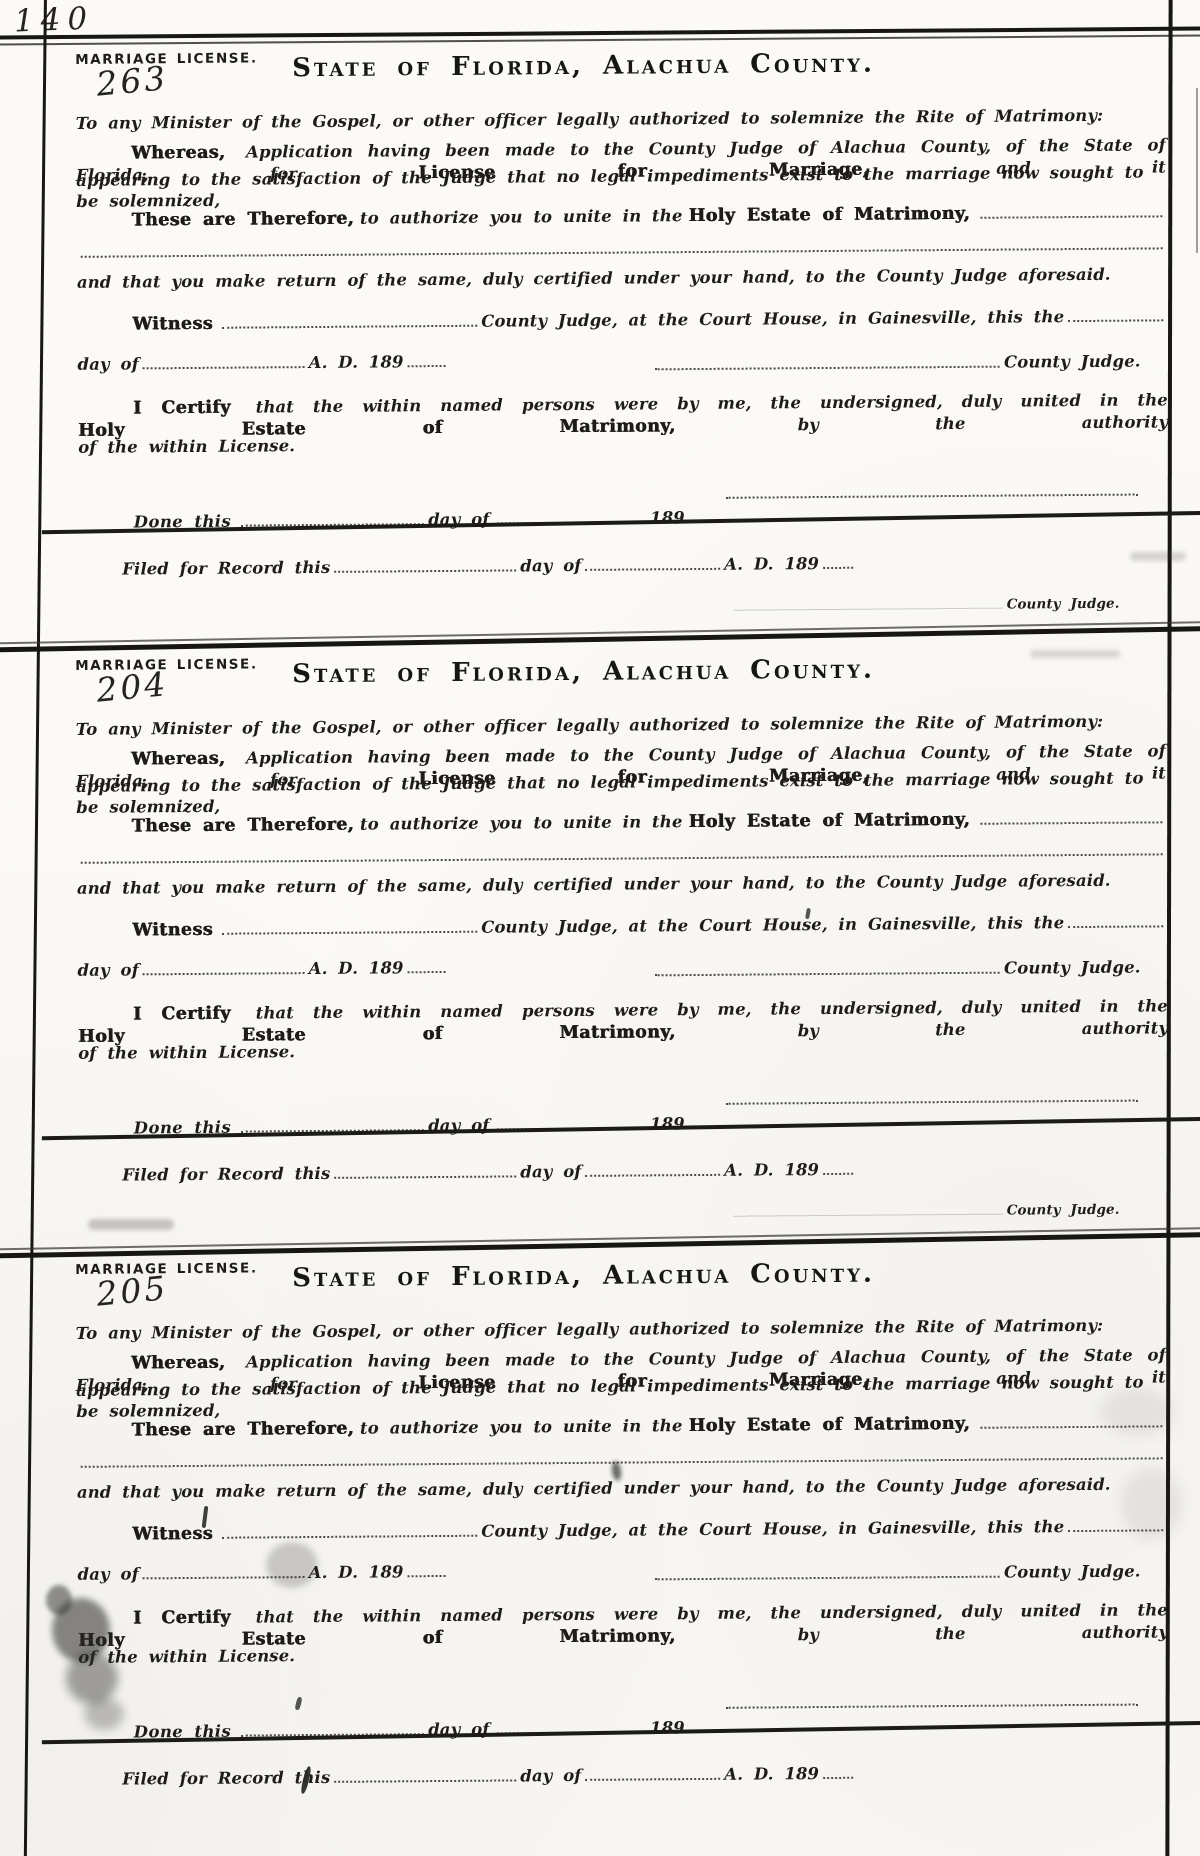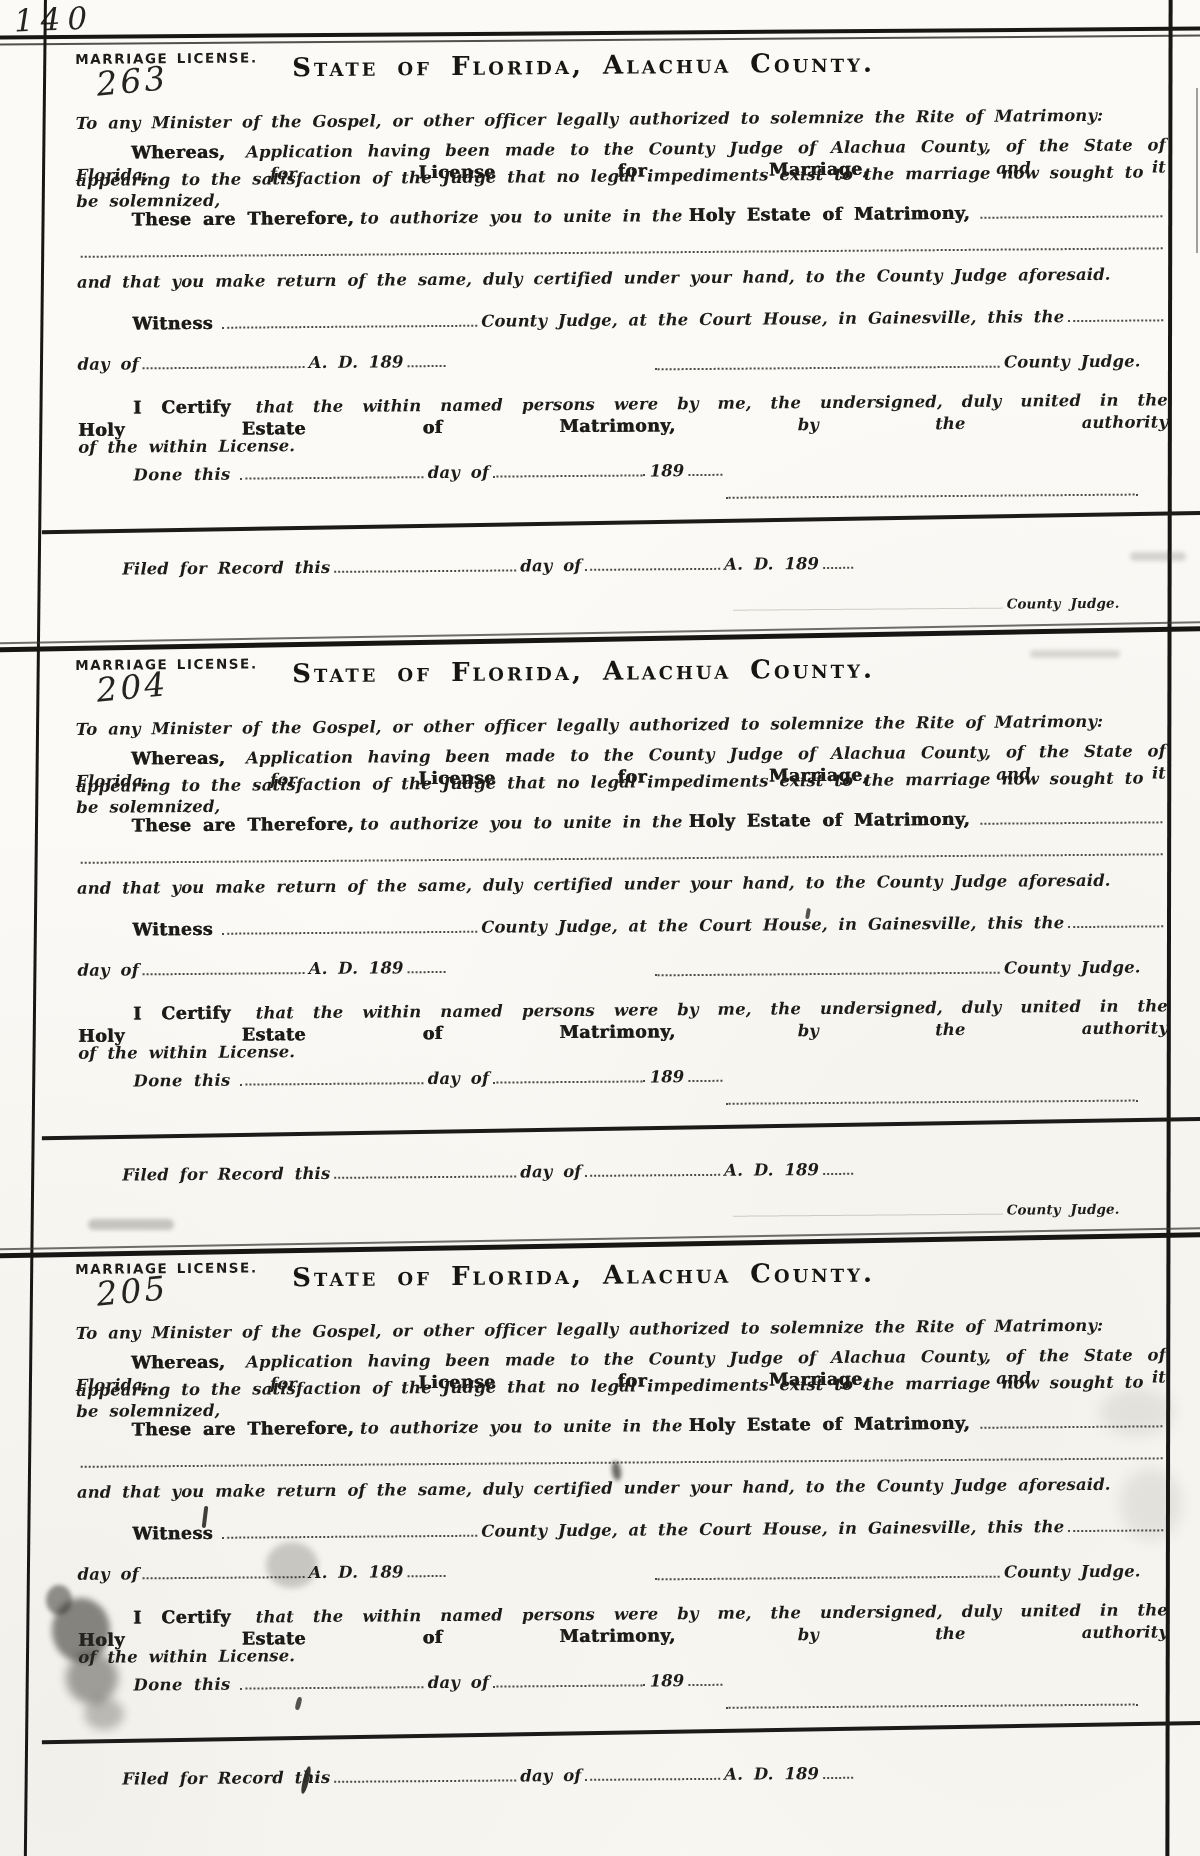--- a/index.html
+++ b/index.html
@@ -51,21 +51,21 @@
   .r-dotfull{top:216px;}
   .r-andthat{top:233px;}
   .r-witness{top:274px;}
   .r-witness .ind{padding-left:55px;}
   .r-dayof{top:315px;right:auto;width:372px;}
   .r-cjrow{top:320px;left:648px;right:62px;}
   .r-certify{top:358px;text-align:justify;text-align-last:justify;}
   .r-certify .ind{padding-left:55px;}
   .r-within{top:398px;}
   .r-done{top:426px;right:auto;width:648px;}
-  .r-done .ind{padding-left:55px;}
+  .r-done .ind{padding-left:55px;margin-top:47px;}
   .r-dotright{top:462px;left:718px;right:62px;}
   .innerline{position:absolute;top:485px;left:38px;right:-4px;height:3.5px;background:#1c1b19;transform:rotate(-0.5deg);}
   .r-filed{top:520px;left:118px;right:auto;width:735px;}
   .r-cj2{top:563px;left:725px;right:85px;}
   .cj-small{font-size:13.5px;white-space:nowrap;}
   .divider-thin{position:absolute;top:596px;left:-6px;right:-6px;height:1.5px;background:#33312d;opacity:.7;transform:rotate(-0.55deg);}
   .divider{position:absolute;top:601px;left:-6px;right:-6px;height:4.5px;background:#171614;transform:rotate(-0.55deg);}
   .nowrap{white-space:nowrap;}
   
   .sm{position:absolute;background:#2b2a26;border-radius:50%;}

